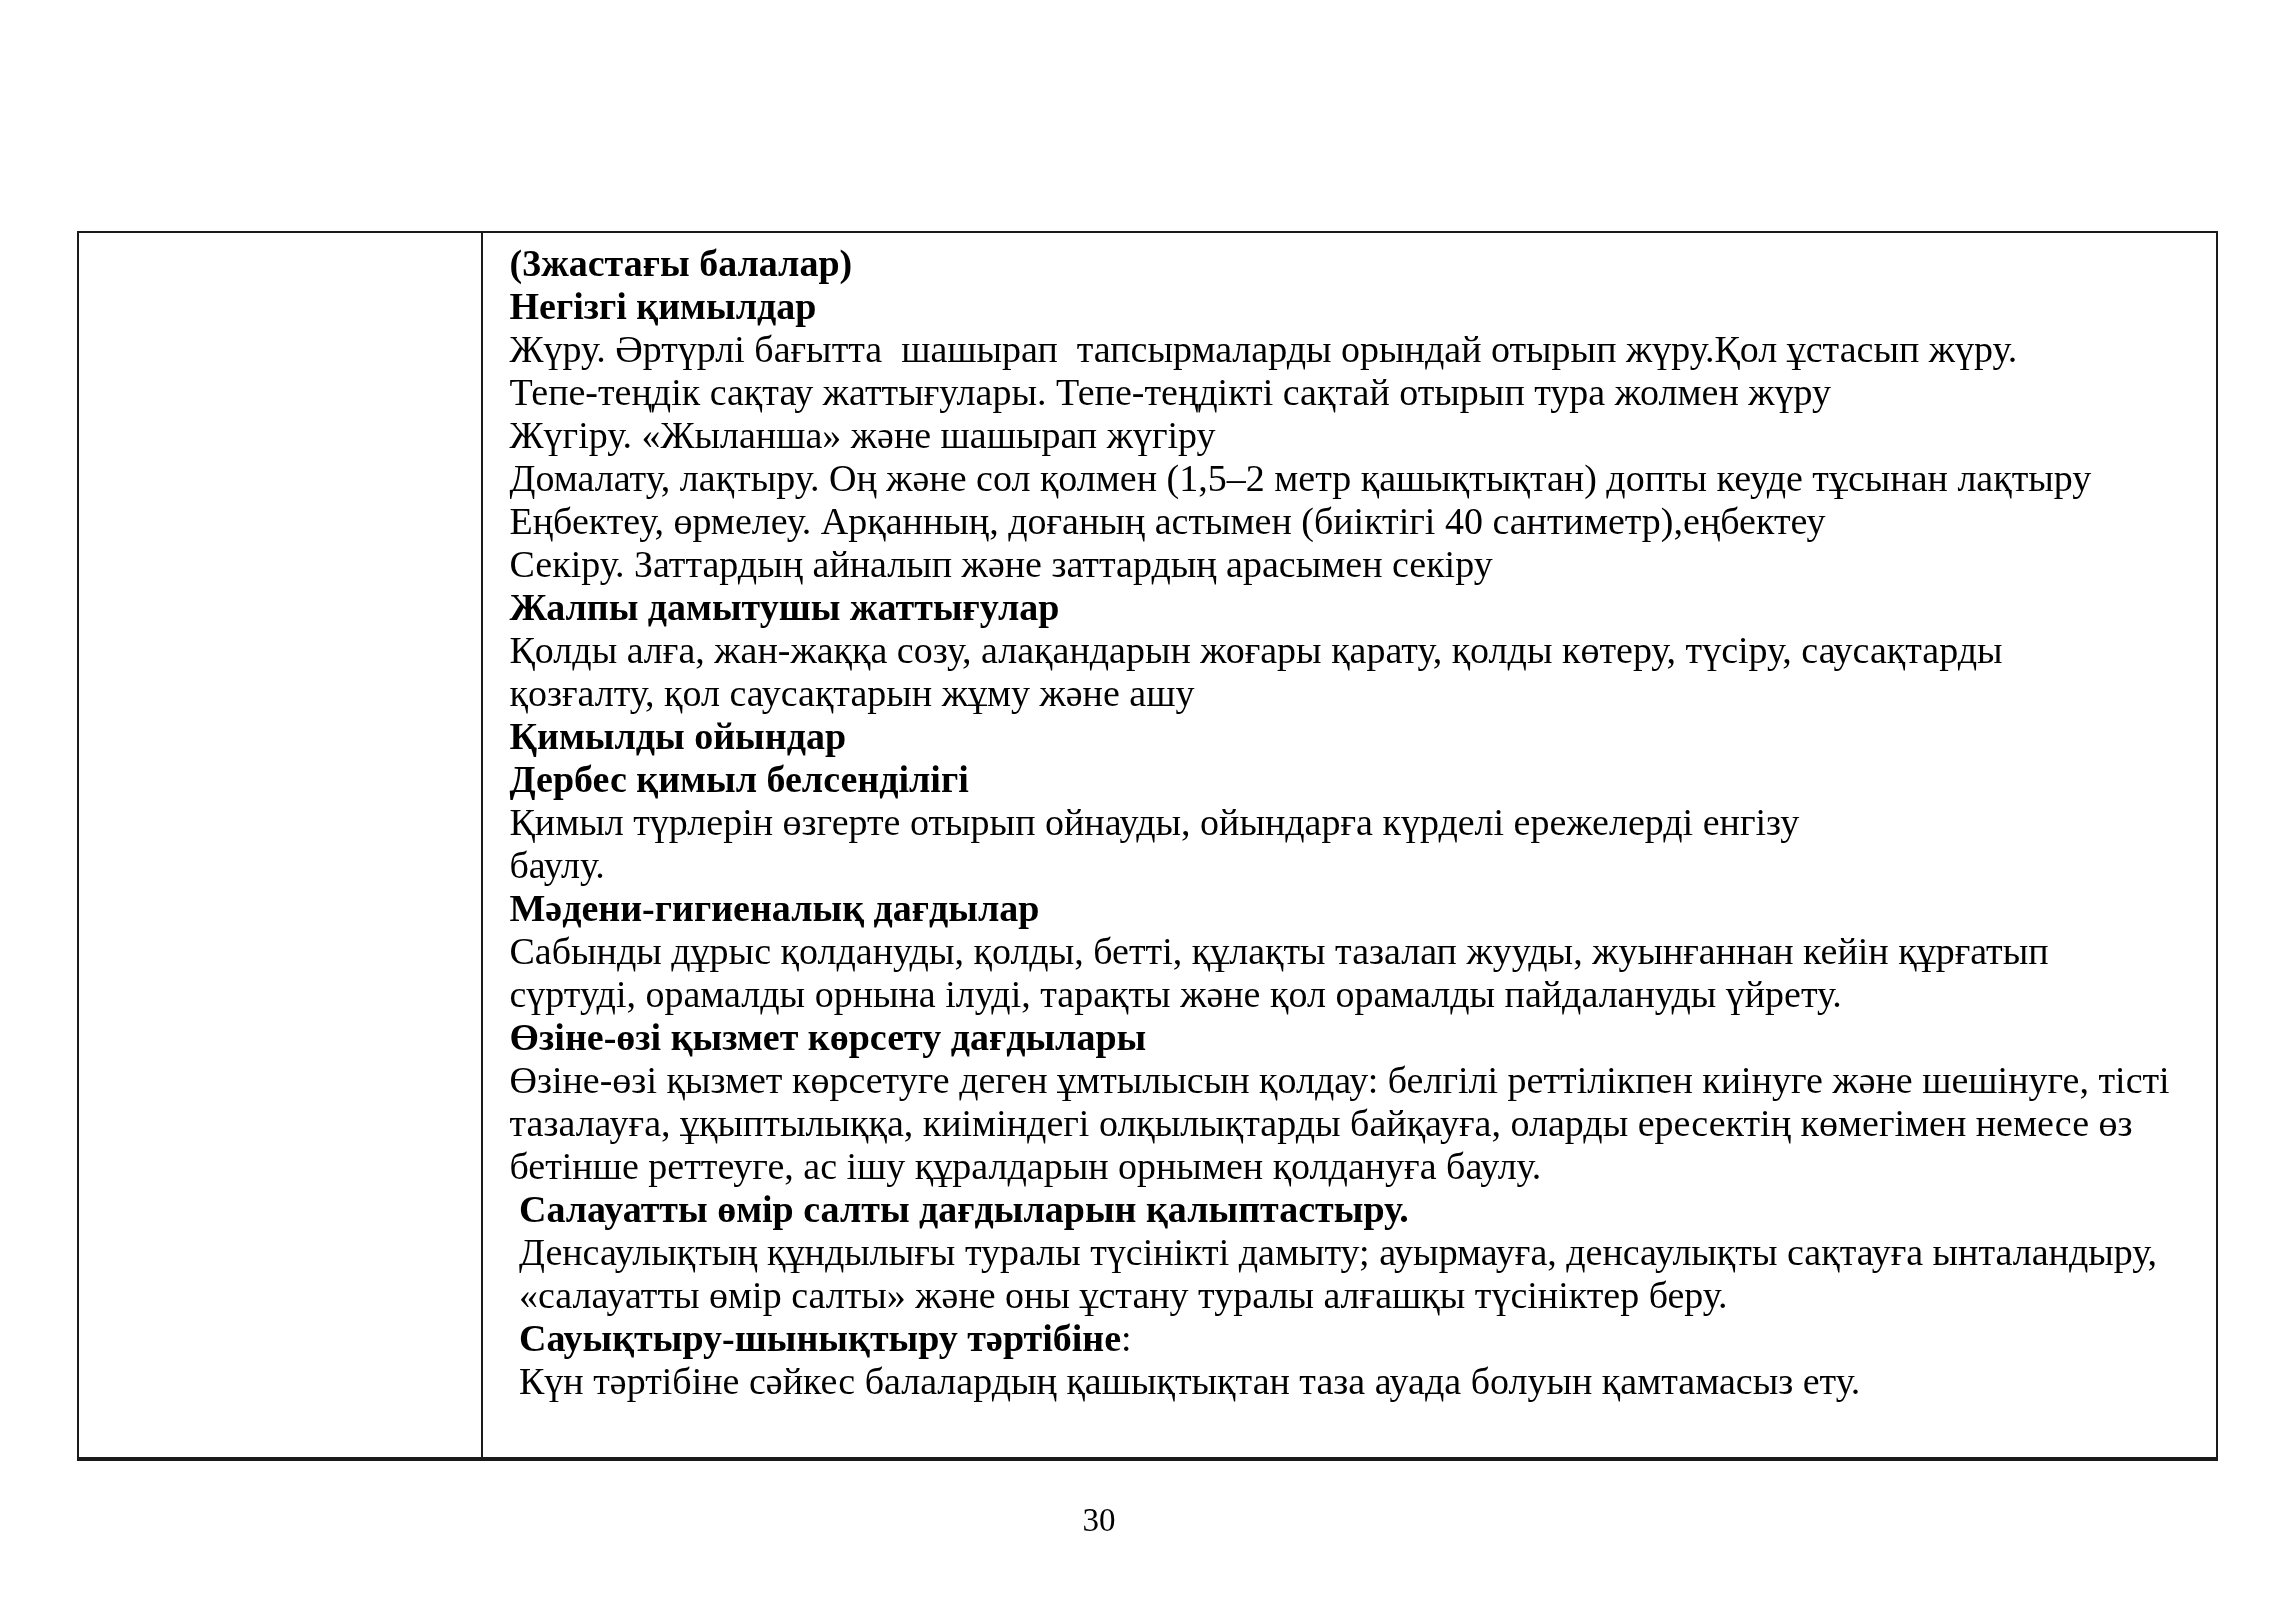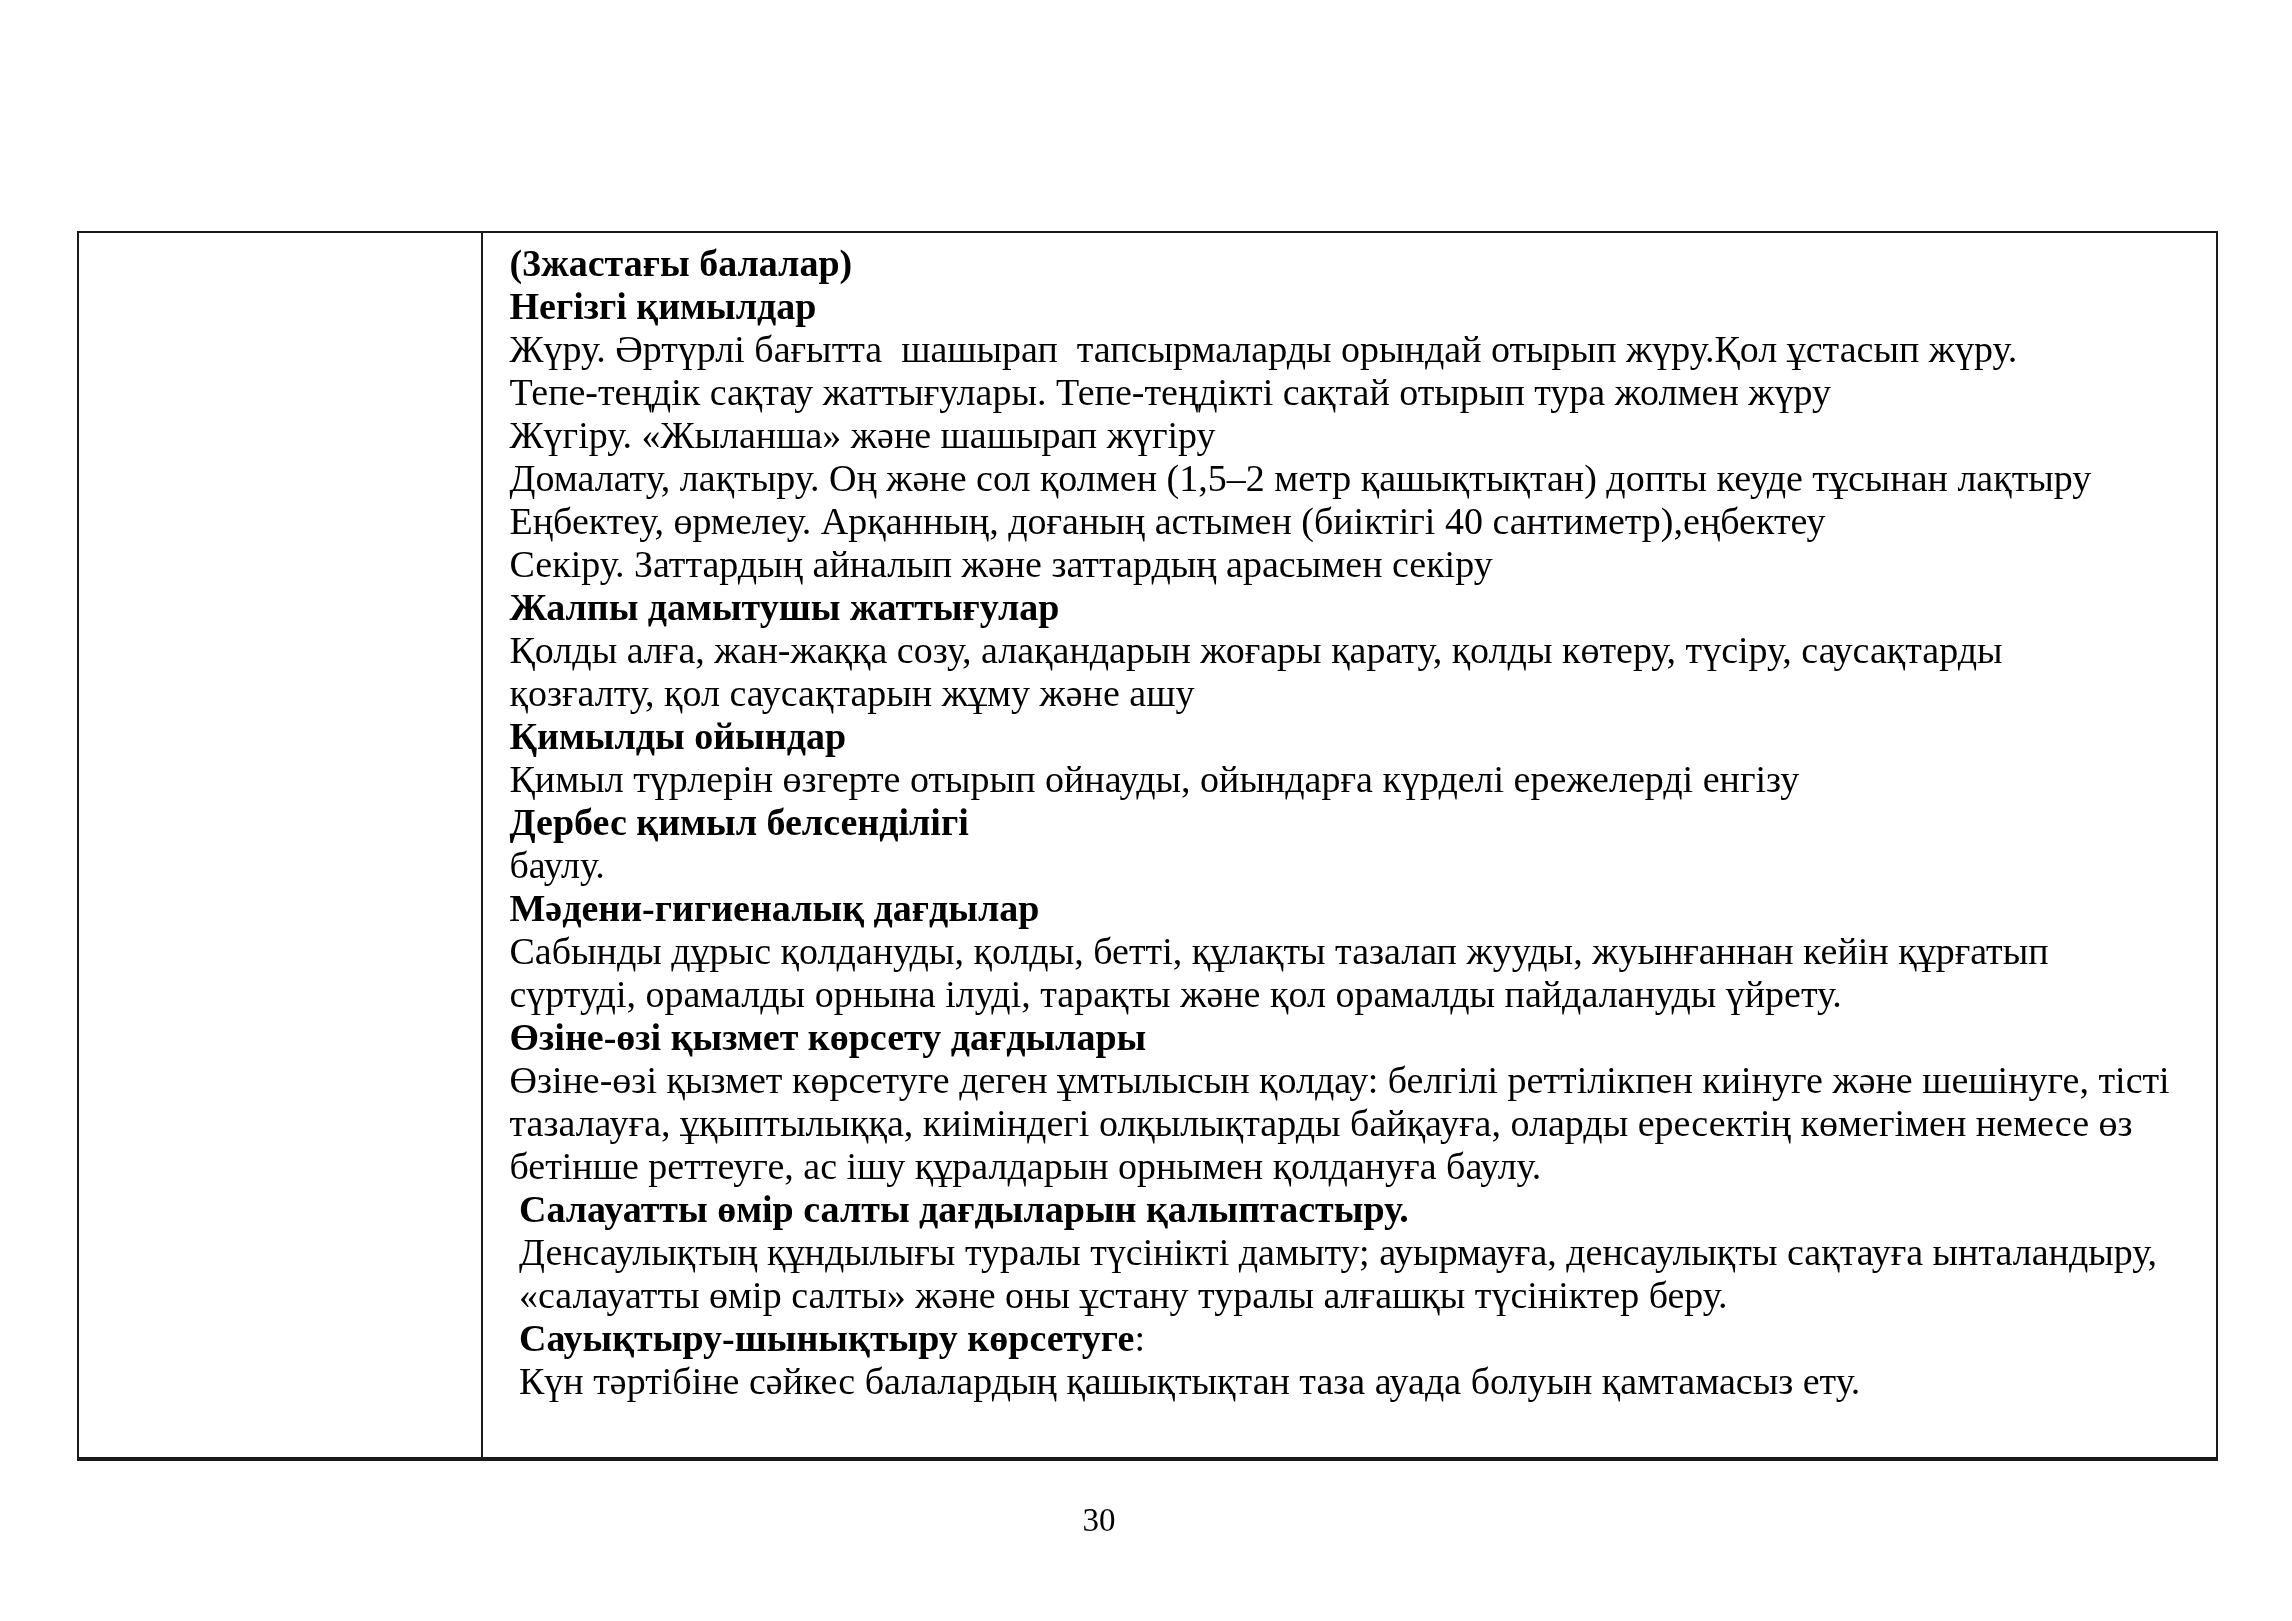--- a/index.html
+++ b/index.html
@@ -73,32 +73,32 @@
         <div class="line"><span>Жүру. Әртүрлі бағытта  шашырап  тапсырмаларды орындай отырып жүру.Қол ұстасып жүру.</span></div>
         <div class="line"><span>Тепе-теңдік сақтау жаттығулары. Тепе-теңдікті сақтай отырып тура жолмен жүру</span></div>
         <div class="line"><span>Жүгіру. «Жыланша» және шашырап жүгіру</span></div>
         <div class="line"><span>Домалату, лақтыру. Оң және сол қолмен (1,5–2 метр қашықтықтан) допты кеуде тұсынан лақтыру</span></div>
         <div class="line"><span>Еңбектеу, өрмелеу. Арқанның, доғаның астымен (биіктігі 40 сантиметр),еңбектеу</span></div>
         <div class="line"><span>Секіру. Заттардың айналып және заттардың арасымен секіру</span></div>
         <div class="line"><span class="b">Жалпы дамытушы жаттығулар</span></div>
         <div class="line"><span>Қолды алға, жан-жаққа созу, алақандарын жоғары қарату, қолды көтеру, түсіру, саусақтарды</span></div>
         <div class="line"><span>қозғалту, қол саусақтарын жұму және ашу</span></div>
         <div class="line"><span class="b">Қимылды ойындар</span></div>
+        <div class="line"><span class="b">Дербес қимыл белсенділігі</span></div>
         <div class="line"><span>Қимыл түрлерін өзгерте отырып ойнауды, ойындарға күрделі ережелерді енгізу</span></div>
-        <div class="line"><span class="b">Дербес қимыл белсенділігі</span></div>
         <div class="line"><span>баулу.</span></div>
         <div class="line"><span class="b">Мәдени-гигиеналық дағдылар</span></div>
         <div class="line"><span>Сабынды дұрыс қолдануды, қолды, бетті, құлақты тазалап жууды, жуынғаннан кейін құрғатып</span></div>
         <div class="line"><span>сүртуді, орамалды орнына ілуді, тарақты және қол орамалды пайдалануды үйрету.</span></div>
         <div class="line"><span class="b">Өзіне-өзі қызмет көрсету дағдылары</span></div>
         <div class="line"><span>Өзіне-өзі қызмет көрсетуге деген ұмтылысын қолдау: белгілі реттілікпен киінуге және шешінуге, тісті</span></div>
         <div class="line"><span>тазалауға, ұқыптылыққа, киіміндегі олқылықтарды байқауға, оларды ересектің көмегімен немесе өз</span></div>
         <div class="line"><span>бетінше реттеуге, ас ішу құралдарын орнымен қолдануға баулу.</span></div>
         <div class="line"><span class="b"> Салауатты өмір салты дағдыларын қалыптастыру.</span></div>
         <div class="line"><span> Денсаулықтың құндылығы туралы түсінікті дамыту; ауырмауға, денсаулықты сақтауға ынталандыру,</span></div>
         <div class="line"><span> «салауатты өмір салты» және оны ұстану туралы алғашқы түсініктер беру.</span></div>
-        <div class="line"><span class="b"> Сауықтыру-шынықтыру көрсетуге</span><span>:</span></div>
+        <div class="line"><span class="b"> Сауықтыру-шынықтыру тәртібіне</span><span>:</span></div>
         <div class="line"><span> Күн тәртібіне сәйкес балалардың қашықтықтан таза ауада болуын қамтамасыз ету.</span></div>
       </div>
   </div>
   <div class="page-number">30</div>
 </div>
 
 
 </body></html>

